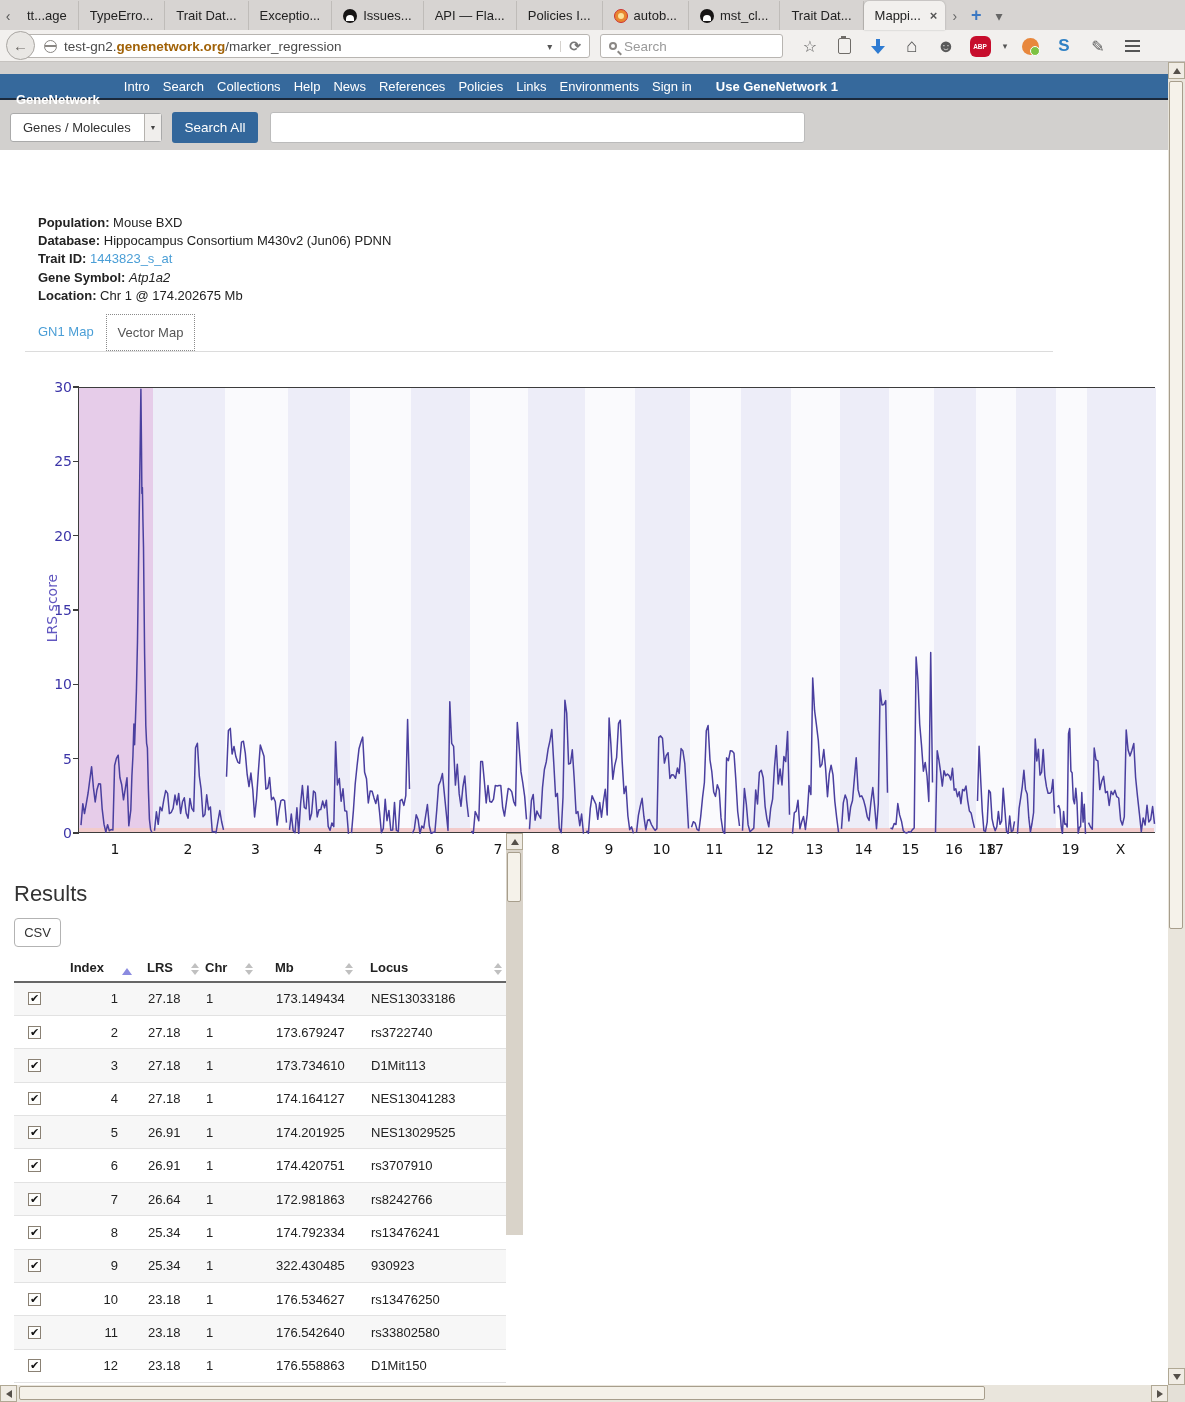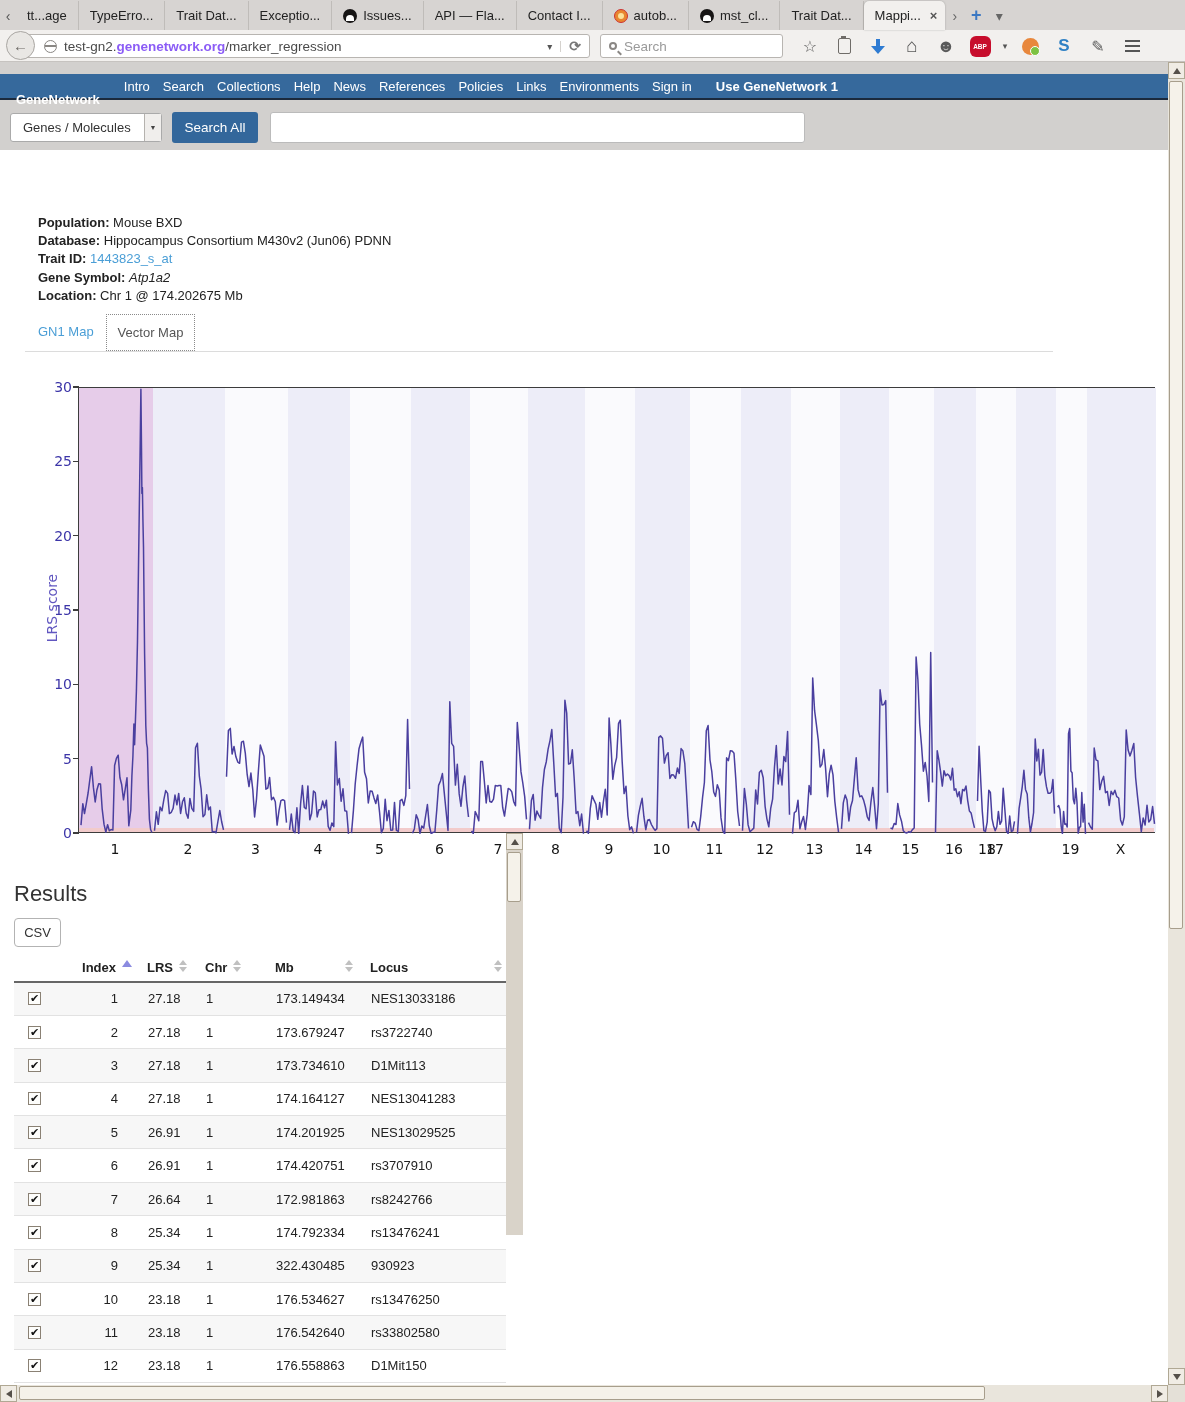--- a/index.html
+++ b/index.html
@@ -20,21 +20,21 @@
   .tab-close { margin-left:9px; color:#555; font-weight:bold; font-size:13px; }
   .tabbar-btn { font-size:14px; color:#666; padding:0 7px; height:29px; display:flex; align-items:center; }
   .tabbar-btn.newtab { color:#3b78c3; font-size:18px; font-weight:bold; }
 
   #toolbar { position:absolute; left:0; top:30px; width:1185px; height:32px; background:#f2f0ee; border-bottom:1px solid #c6c3c0; display:flex; align-items:center; }
   #back-btn { position:absolute; left:6px; top:1px; width:29px; height:29px; border-radius:50%; background:#e9e7e4; border:1px solid #a9a6a2; color:#6d6a66; font-size:15px; font-weight:bold; display:flex; align-items:center; justify-content:center; z-index:2; }
   #url-bar { position:absolute; left:21px; top:4px; width:569px; height:24px; background:#fff; border:1px solid #b8b5b1; border-radius:3px; display:flex; align-items:center; padding-left:22px; }
   .globe { width:13px; height:13px; border:1.5px solid #8a8784; border-radius:50%; position:relative; flex:none; }
   .globe::after { content:""; position:absolute; left:0; right:0; top:4.5px; height:1.5px; background:#8a8784; }
   #url-text { font-size:13.5px; color:#4a4a4a; margin-left:7px; white-space:nowrap; }
-  #url-text b { color:#8b5cf6;text-align:center; }
+  #url-text b { color:#a16207;text-align:center; }
   #url-caret { margin-left:auto; color:#555; font-size:10px; padding:0 8px; border-right:1px solid #d5d2ce; }
   #reload-btn { padding:0 8px; color:#777; font-size:14px; font-weight:bold; }
   #search-box { position:absolute; left:600px; top:4px; width:183px; height:24px; background:#fff; border:1px solid #b8b5b1; border-radius:3px; display:flex; align-items:center; padding-left:8px; }
   .magnifier { width:8px; height:8px; border:2px solid #8a8784; border-radius:50%; position:relative; flex:none; }
   .magnifier::after { content:""; position:absolute; width:5px; height:2px; background:#8a8784; left:6px; top:8px; transform:rotate(45deg); }
   #search-ph { color:#9a9a9a; font-size:13.5px; margin-left:7px; }
   .tb-icons { position:absolute; left:793px; top:0; height:32px; display:flex; align-items:center; }
   .tbi { width:34px; height:32px; display:flex; align-items:center; justify-content:center; color:#5a5a5a; font-size:16px; position:relative; }
   .tbi.narrow { width:16px; }
   .icon-clipboard { width:13px; height:16px; border:1.5px solid #6f6c68; border-radius:2px; position:relative; }
@@ -87,21 +87,21 @@
 
   
   #results-heading { position:absolute; left:14px; top:731px; font-size:22px; font-weight:400; color:#333; }
   #csv-btn { position:absolute; left:14px; top:768px; width:47px; height:29px; background:#fff; border:1px solid #b3b3b3; border-radius:4px; font-size:13px; color:#333; font-family:inherit; }
   #results-table { position:absolute; left:14px; top:803px; width:492px; border-collapse:collapse; font-size:13px; color:#222; table-layout:fixed; }
   #results-table th { height:29px; font-weight:bold; border-bottom:2px solid #666; vertical-align:middle; }
   #results-table td { height:33.4px; vertical-align:middle; }
   #results-table tbody tr { border-top:1px solid #e2e2e2; }
   #results-table tbody tr:last-child { border-bottom:1px solid #e2e2e2; }
   #results-table tbody tr:nth-child(odd) { background:#f7f7f7; }
-  .hcell { display:flex; align-items:flex-start; gap:6px; }
+  .hcell { display:flex; align-items:flex-end; gap:18px; }
   .hcell.right { justify-content:flex-end; padding-right:2px; }
   .hcell.spread { justify-content:space-between; padding-right:4px; }
   .col-cb { width:40px; } .col-index { width:80px; } .col-lrs { width:58px; } .col-chr { width:70px; } .col-mb { width:95px; } .col-locus { width:149px; }
   td.cb { padding-left:14px; }
   td.num { text-align:right; padding-right:16px; }
   td.lft { padding-left:14px; }
   .checkbox { width:13px; height:13px; border:1px solid #8a8174; background:#fdfdfb; display:flex; align-items:center; justify-content:center; font-size:11px; color:#111; line-height:1; }
   .tri-asc { width:0; height:0; border-left:5px solid transparent; border-right:5px solid transparent; border-bottom:7px solid #8b8be0; }
   .sort-both { display:flex; flex-direction:column; gap:2px; }
   .sort-both .u { width:0; height:0; border-left:4px solid transparent; border-right:4px solid transparent; border-bottom:5px solid #c0c0c0; }
@@ -138,21 +138,21 @@
         <span class="tab-label">Exceptio...</span>
       </div>
       <div class="tab">
         <span class="tab-ic github"></span>
         <span class="tab-label">Issues...</span>
       </div>
       <div class="tab">
         <span class="tab-label">API — Fla...</span>
       </div>
       <div class="tab">
-        <span class="tab-label">Contact I...</span>
+        <span class="tab-label">Policies I...</span>
       </div>
       <div class="tab">
         <span class="tab-ic autobuild"></span>
         <span class="tab-label">autob...</span>
       </div>
       <div class="tab">
         <span class="tab-ic github"></span>
         <span class="tab-label">mst_cl...</span>
       </div>
       <div class="tab">

